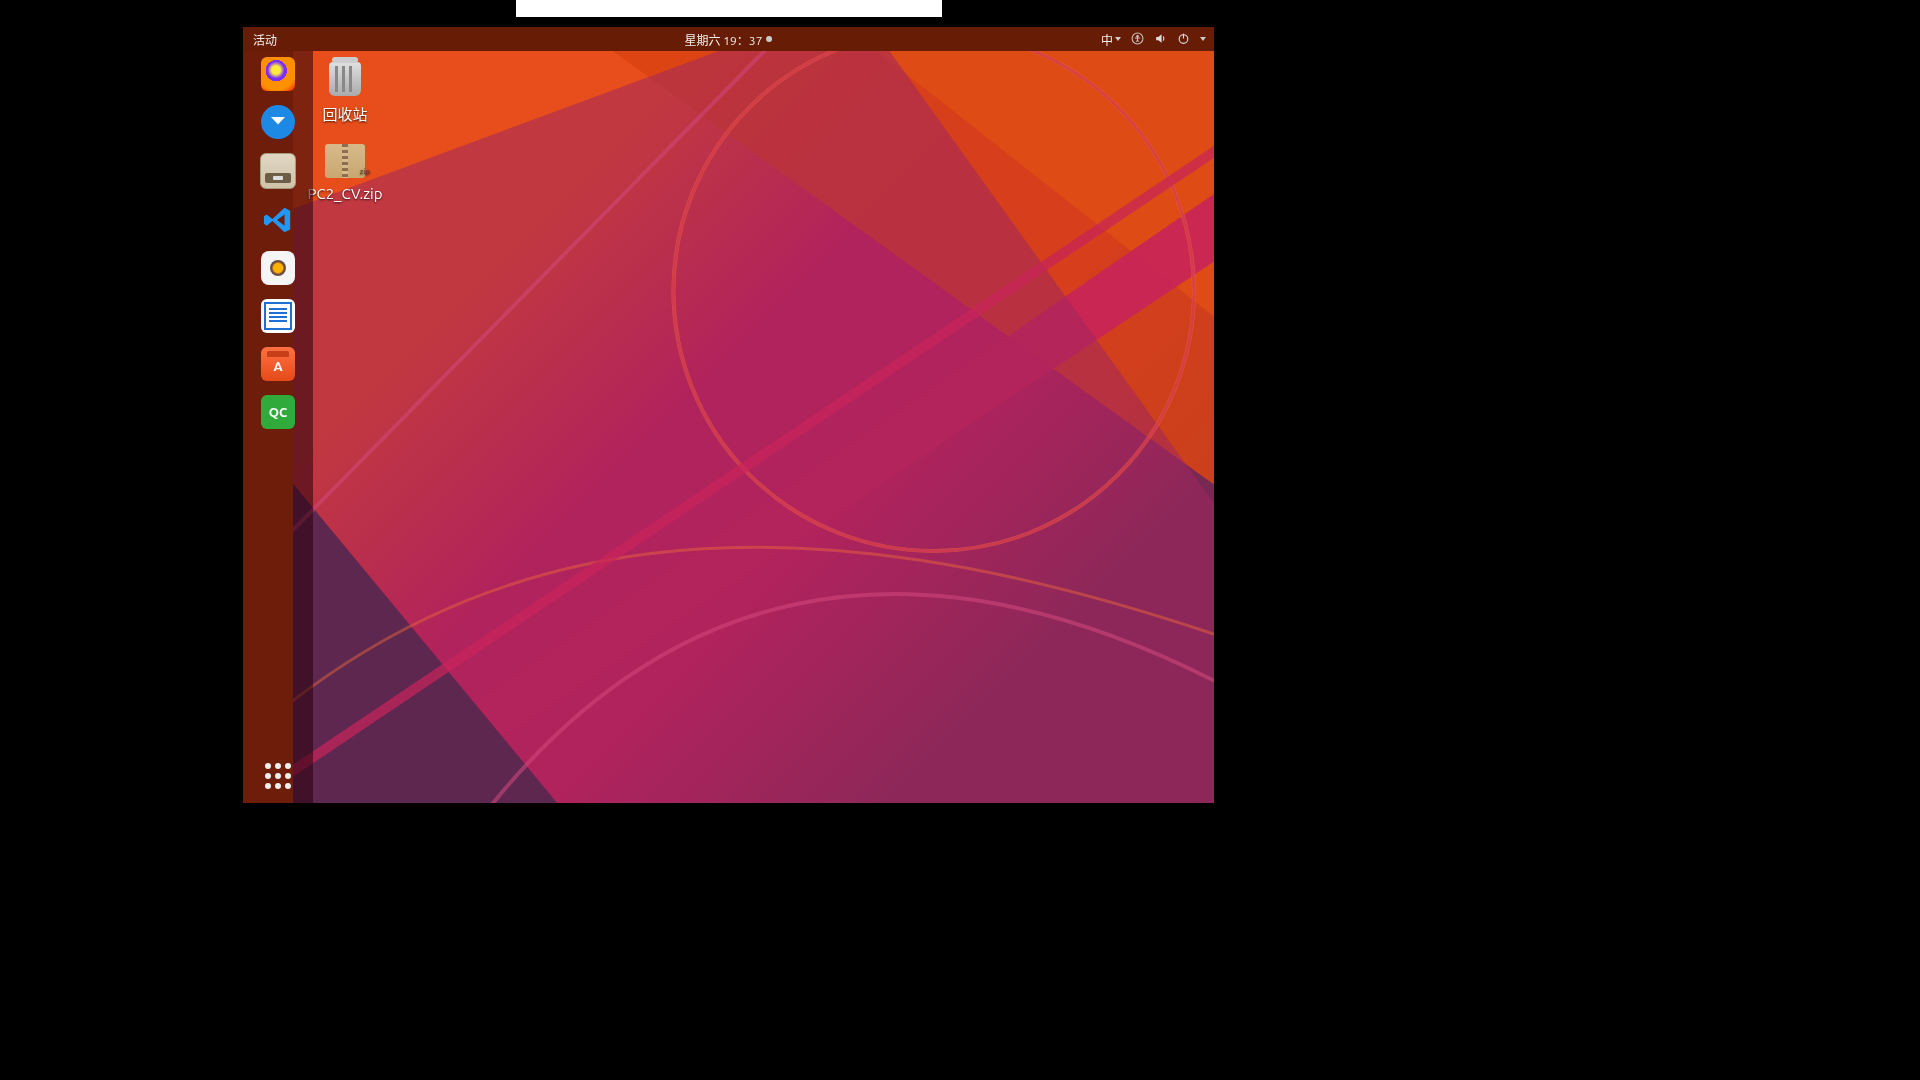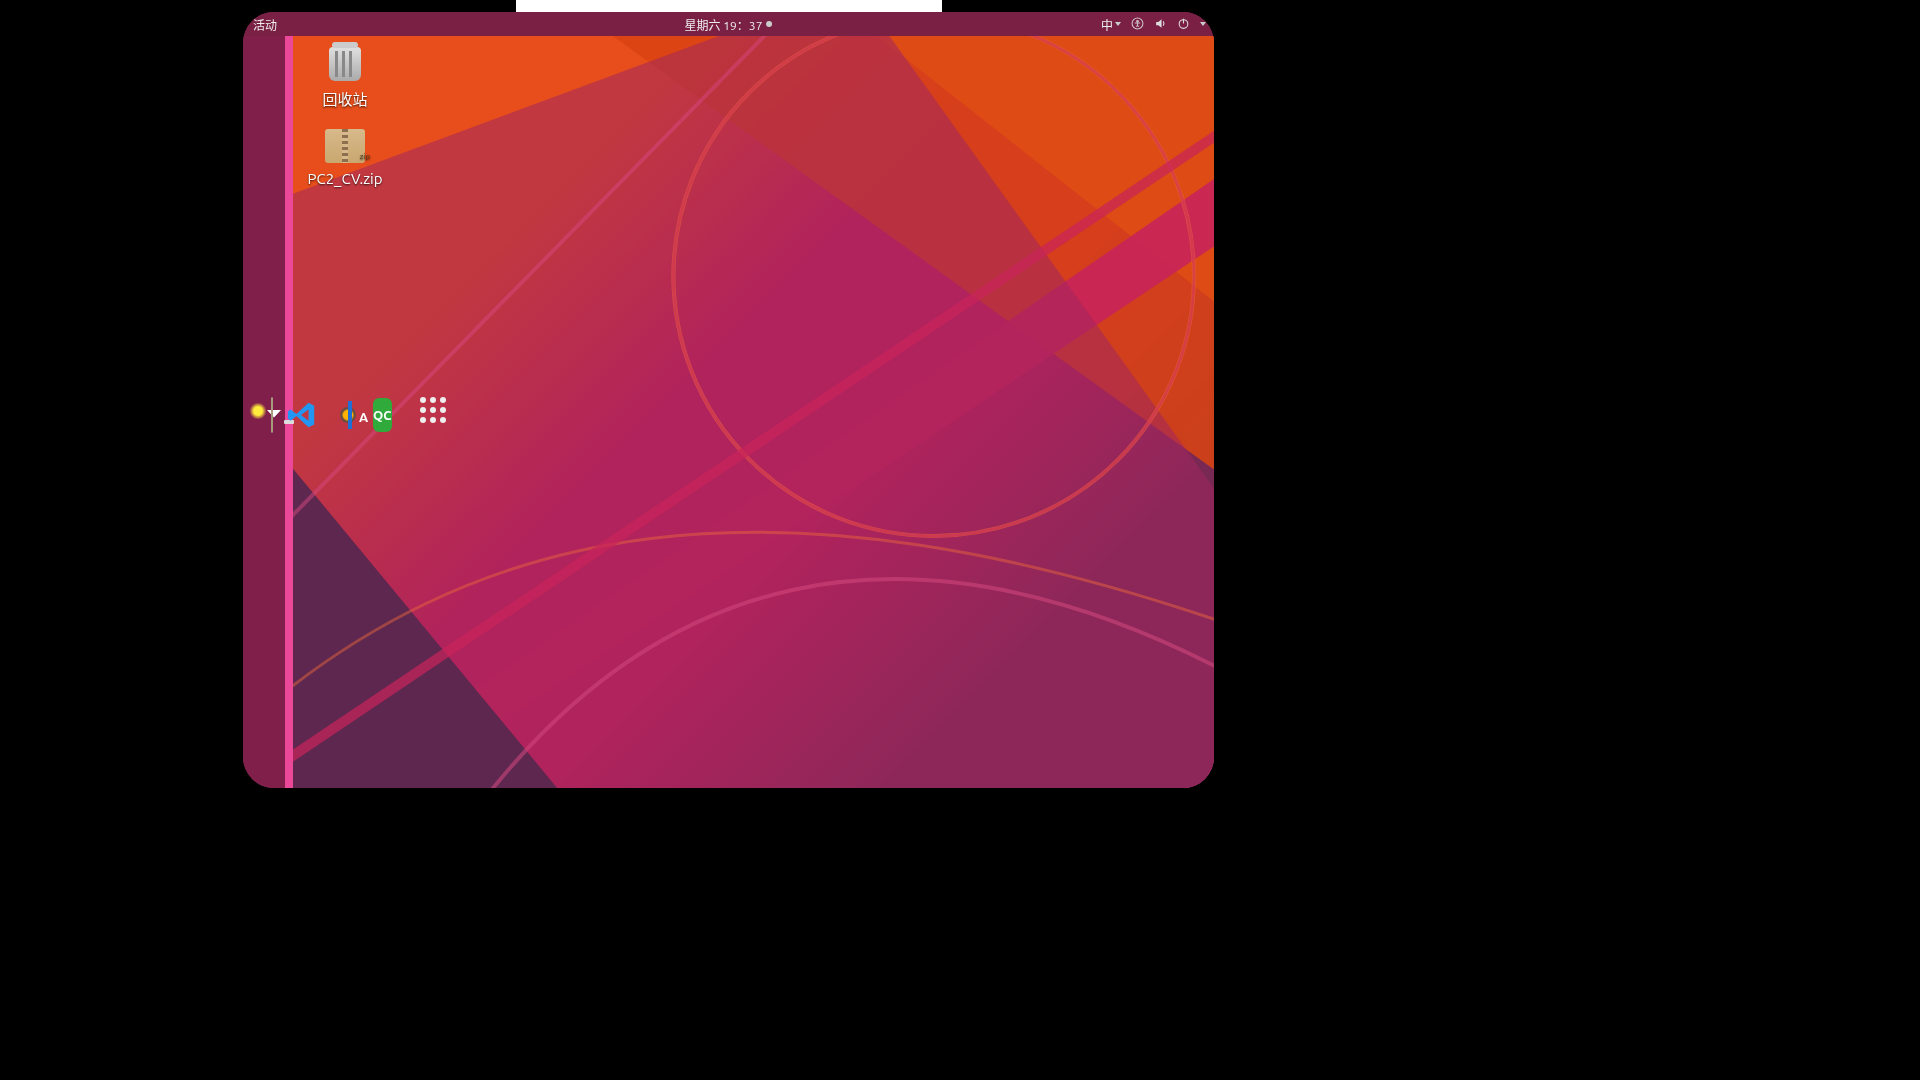--- a/index.html
+++ b/index.html
@@ -18,26 +18,25 @@
     left: 516px;
     top: 0;
     width: 426px;
     height: 17px;
     background: #fff;
   }
   
   .desktop {
     position: absolute;
     left: 243px;
-    top: 12px;
+    top: 27px;
     width: 971px;
     height: 776px;
     overflow: hidden;
-    background: #ec4899;
-    border-radius: 31px;
+    background: #c2410c;
   }
   
   .panel {
     position: absolute;
     left: 0; top: 0;
     width: 100%;
     height: 24px;
     background: rgba(30,0,0,0.55);
     display: flex;
     align-items: center;
@@ -73,23 +72,24 @@
   .tray .ime { display:flex; align-items:center; gap:2px; }
   .tiny-caret {
     width:0;height:0;border-left:3px solid transparent;border-right:3px solid transparent;border-top:4px solid #ccc;
   }
   
   .dock {
     position: absolute;
     left: 0;
     top: 24px;
     bottom: 0;
-    width: 42px;
+    width: 70px;
     background: rgba(40,0,10,0.55);
     display: flex;
+    flex-direction: column;
     align-items: center;
     padding-top: 6px;
     gap: 14px;
   }
   .dock .spacer { flex:1; }
   .dock-icon {
     width: 34px; height: 34px;
     border-radius: 6px;
     display:flex;align-items:center;justify-content:center;
     position:relative;

